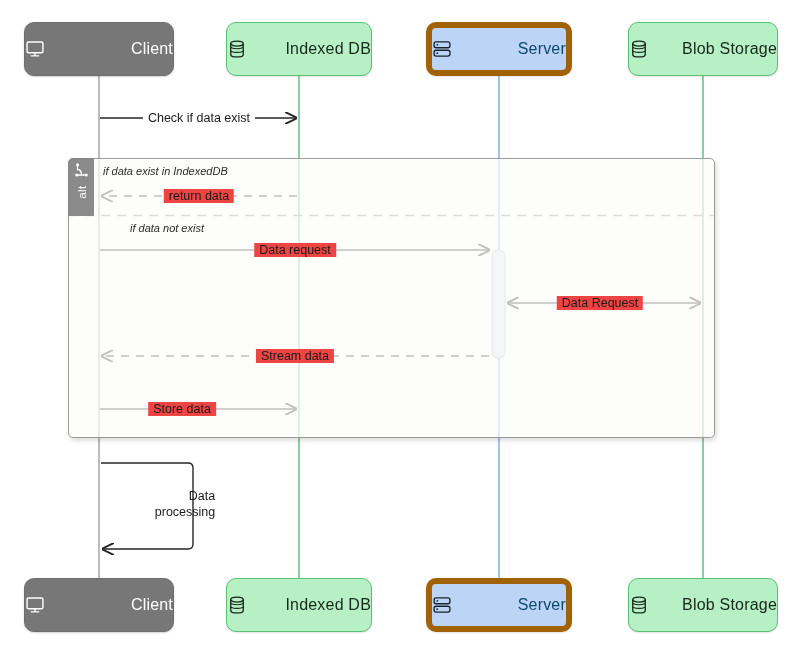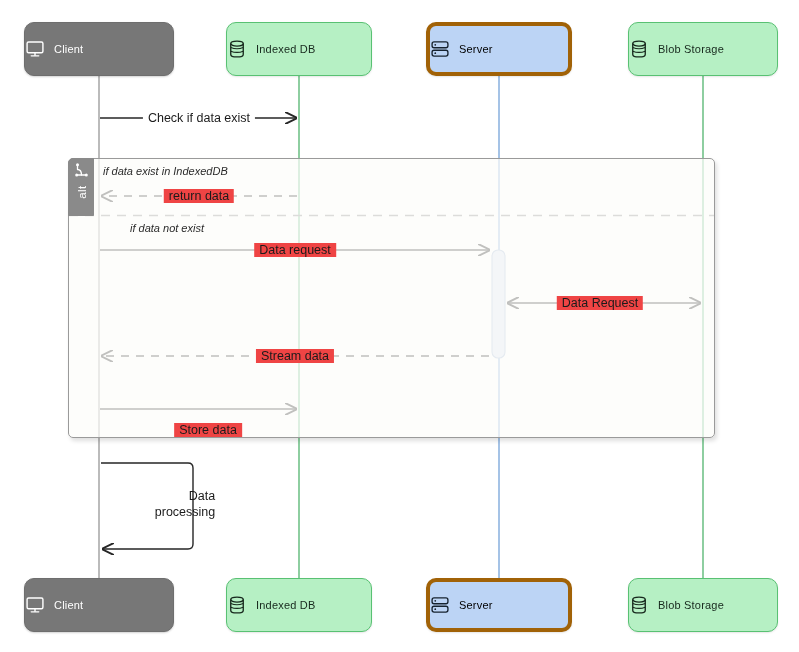--- a/index.html
+++ b/index.html
@@ -27,42 +27,42 @@
     height: 652px;
   }
 
   
   .actor-box {
     position: absolute;
     box-sizing: border-box;
     border-radius: 10px;
     display: flex;
     align-items: center;
-    justify-content: flex-start;
+    justify-content: space-between;
     gap: 9px;
-    font-size: 11px;
+    font-size: 16px;
     letter-spacing: 0.2px;
     z-index: 5;
   }
   .actor-box.client {
     background: #777777;
     border: 1px solid #6e6e6e;
     color: #ffffff;
     box-shadow: 0 1px 2px rgba(0,0,0,0.18);
   }
   .actor-box.green {
     background: #b6f0c4;
     border: 1px solid #59c173;
     color: #17281d;
     box-shadow: 0 1px 2px rgba(0,0,0,0.10);
   }
   .actor-box.blue {
     background: #bcd4f5;
-    border: 4px solid #a16207;
-    color: #000000;
+    border: 6px solid #a16207;
+    color: #0c4a6e;
     box-shadow: 0 1px 2px rgba(0,0,0,0.10);
   }
   .actor-icon {
     width: 20px;
     height: 20px;
     flex: 0 0 20px;
     display: block;
   }
   .actor-label { white-space: nowrap; }
 
@@ -201,21 +201,21 @@
   </div>
 
   <div class="alt-cond" id="alt-cond-0">if data exist in IndexedDB</div>
   <div class="alt-cond" id="alt-cond-1">if data not exist</div>
 
   <div class="msg-label" style="left:199px; top:118px;">Check if data exist</div>
   <div class="msg-label on-frame" style="left:199px; top:196px;">return data</div>
   <div class="msg-label on-frame" style="left:295px; top:250px;">Data request</div>
   <div class="msg-label on-frame" style="left:600px; top:303px;">Data Request</div>
   <div class="msg-label on-frame" style="left:295px; top:356px;">Stream data</div>
-  <div class="msg-label on-frame" style="left:208px; top:409px;margin-top:21px;">Store data</div>
+  <div class="msg-label on-frame" style="left:182px; top:409px;">Store data</div>
 
   <div class="self-label" style="left:185px; top:488px;">
     <div>Data</div>
     <div>processing</div>
   </div>
 
   <div class="actor-box client" style="left:24px; top:22px; width:150px; height:54px;">
     <svg class="actor-icon" viewBox="0 0 24 24">
       <rect x="2.5" y="3.5" width="19" height="13" rx="1.8" fill="none" stroke="#ffffff" stroke-width="1.7"></rect>
       <line x1="12" y1="16.5" x2="12" y2="20" stroke="#ffffff" stroke-width="1.7"></line>

